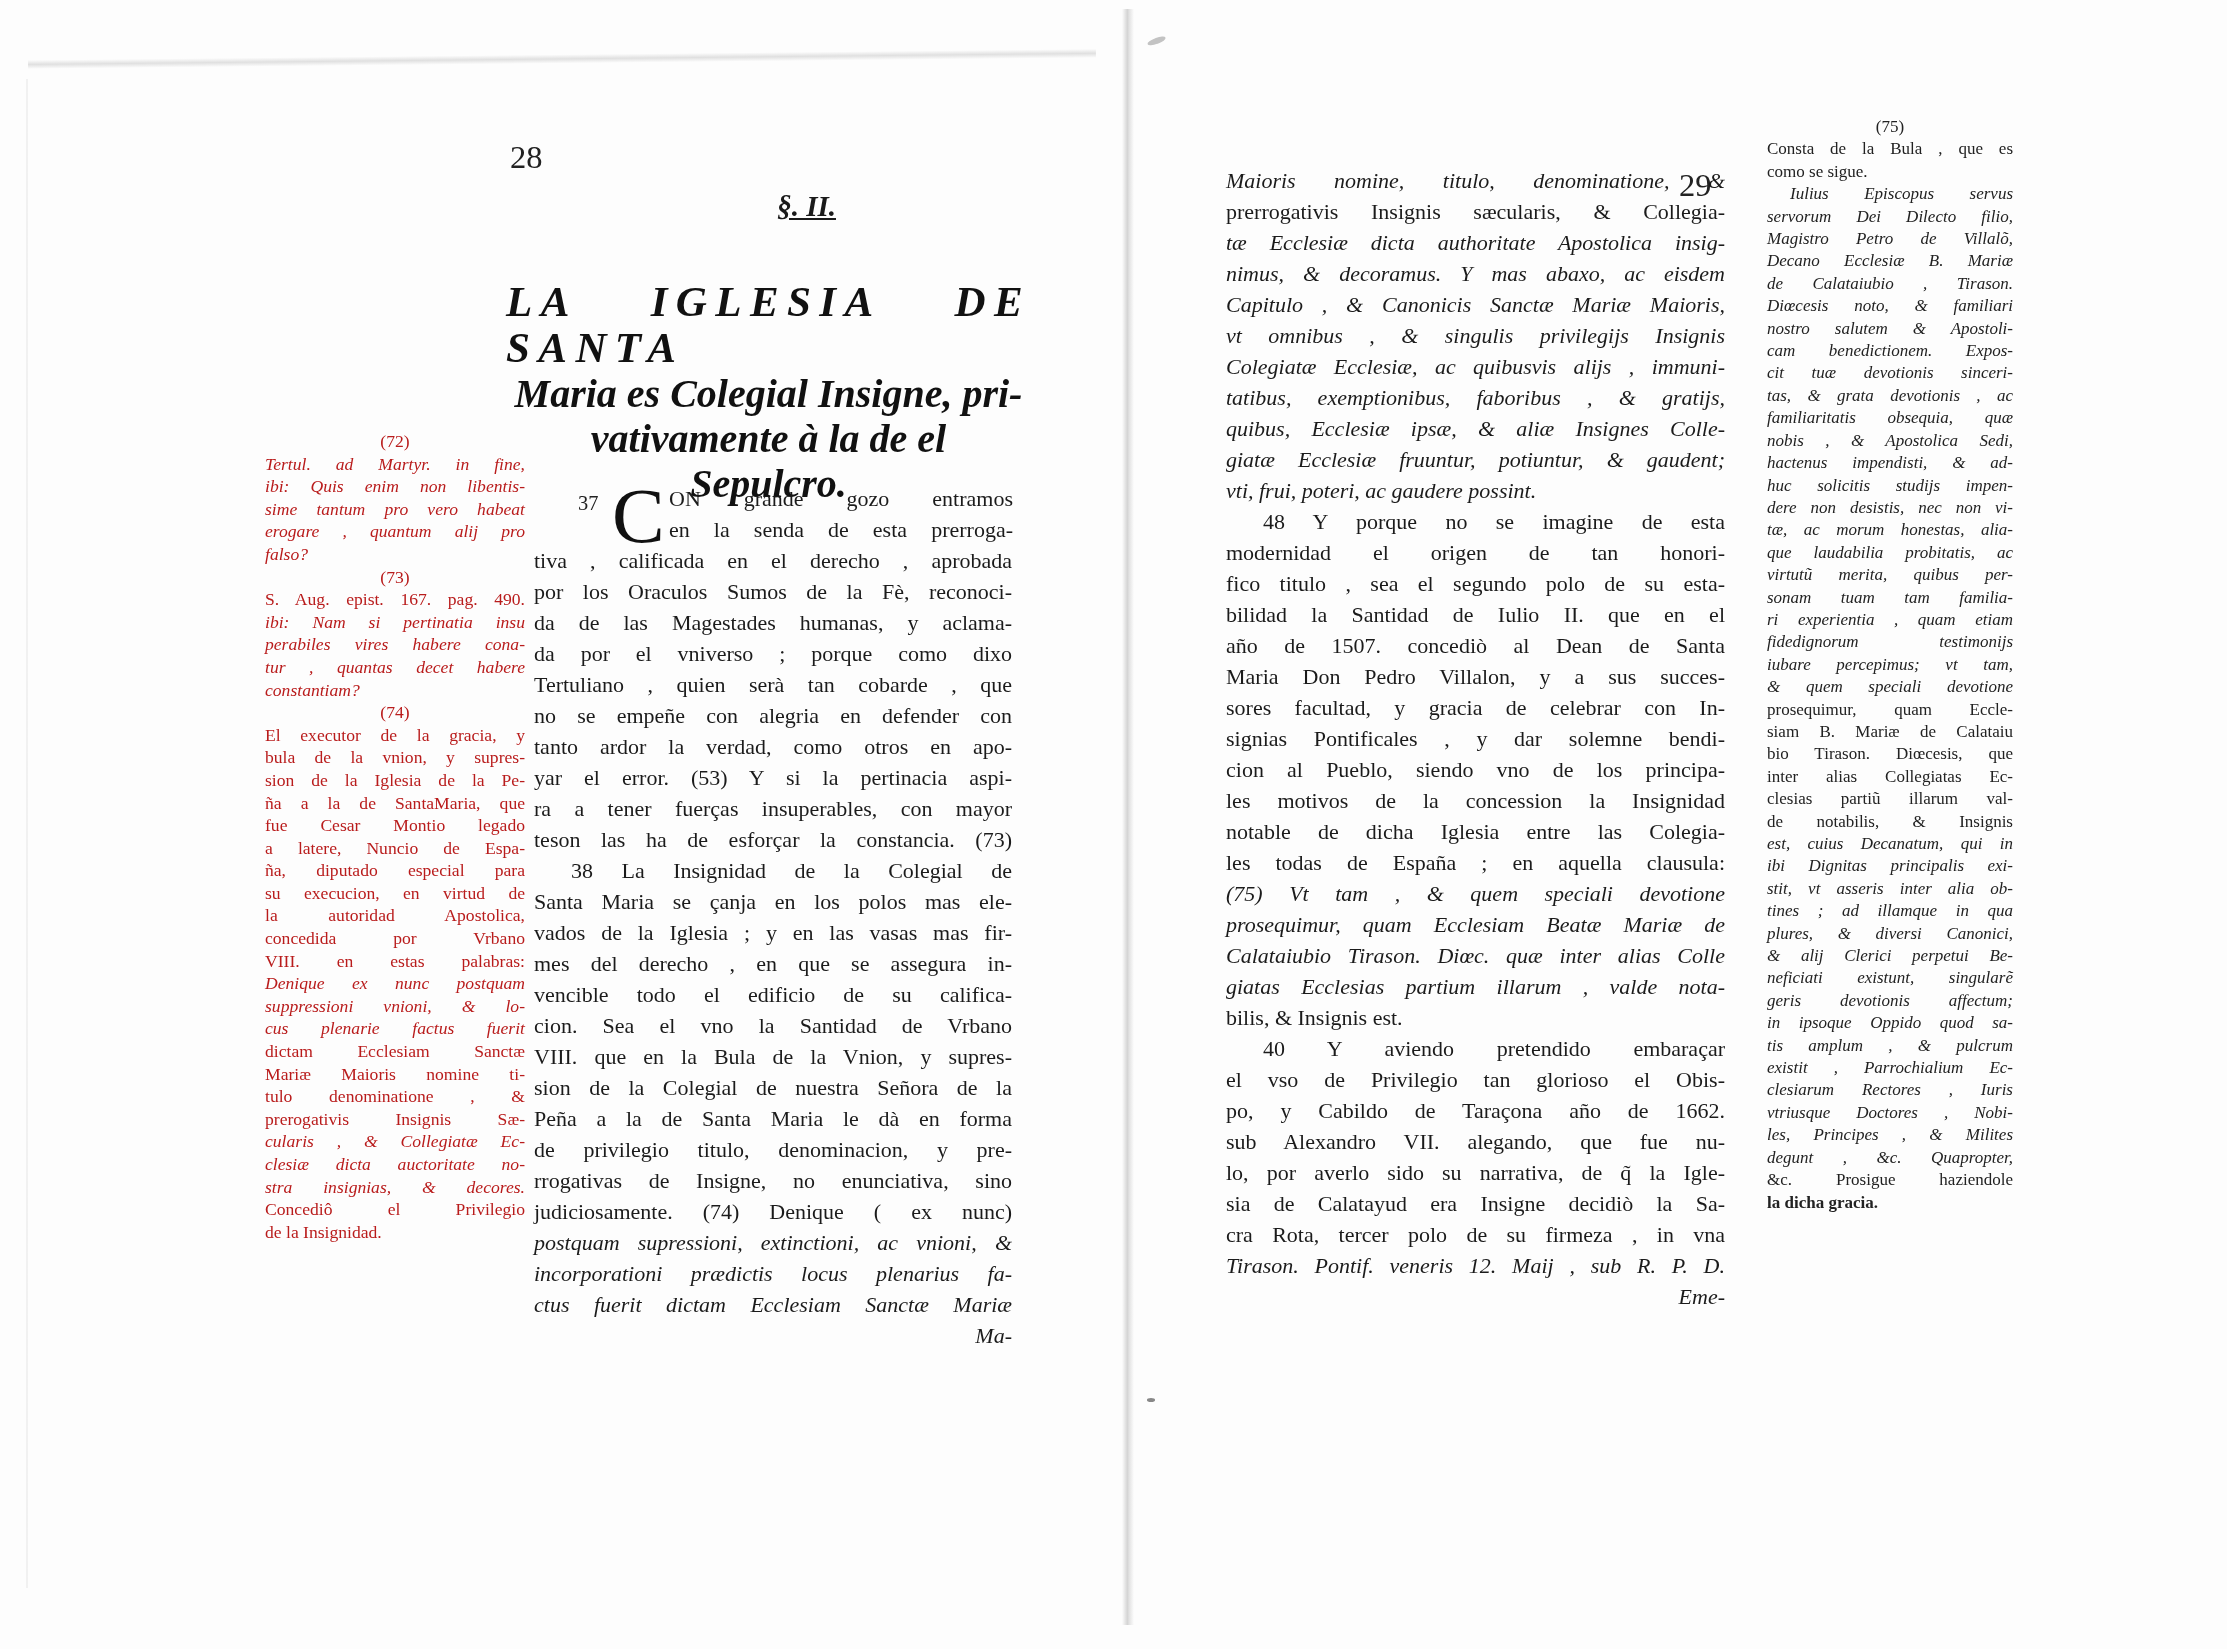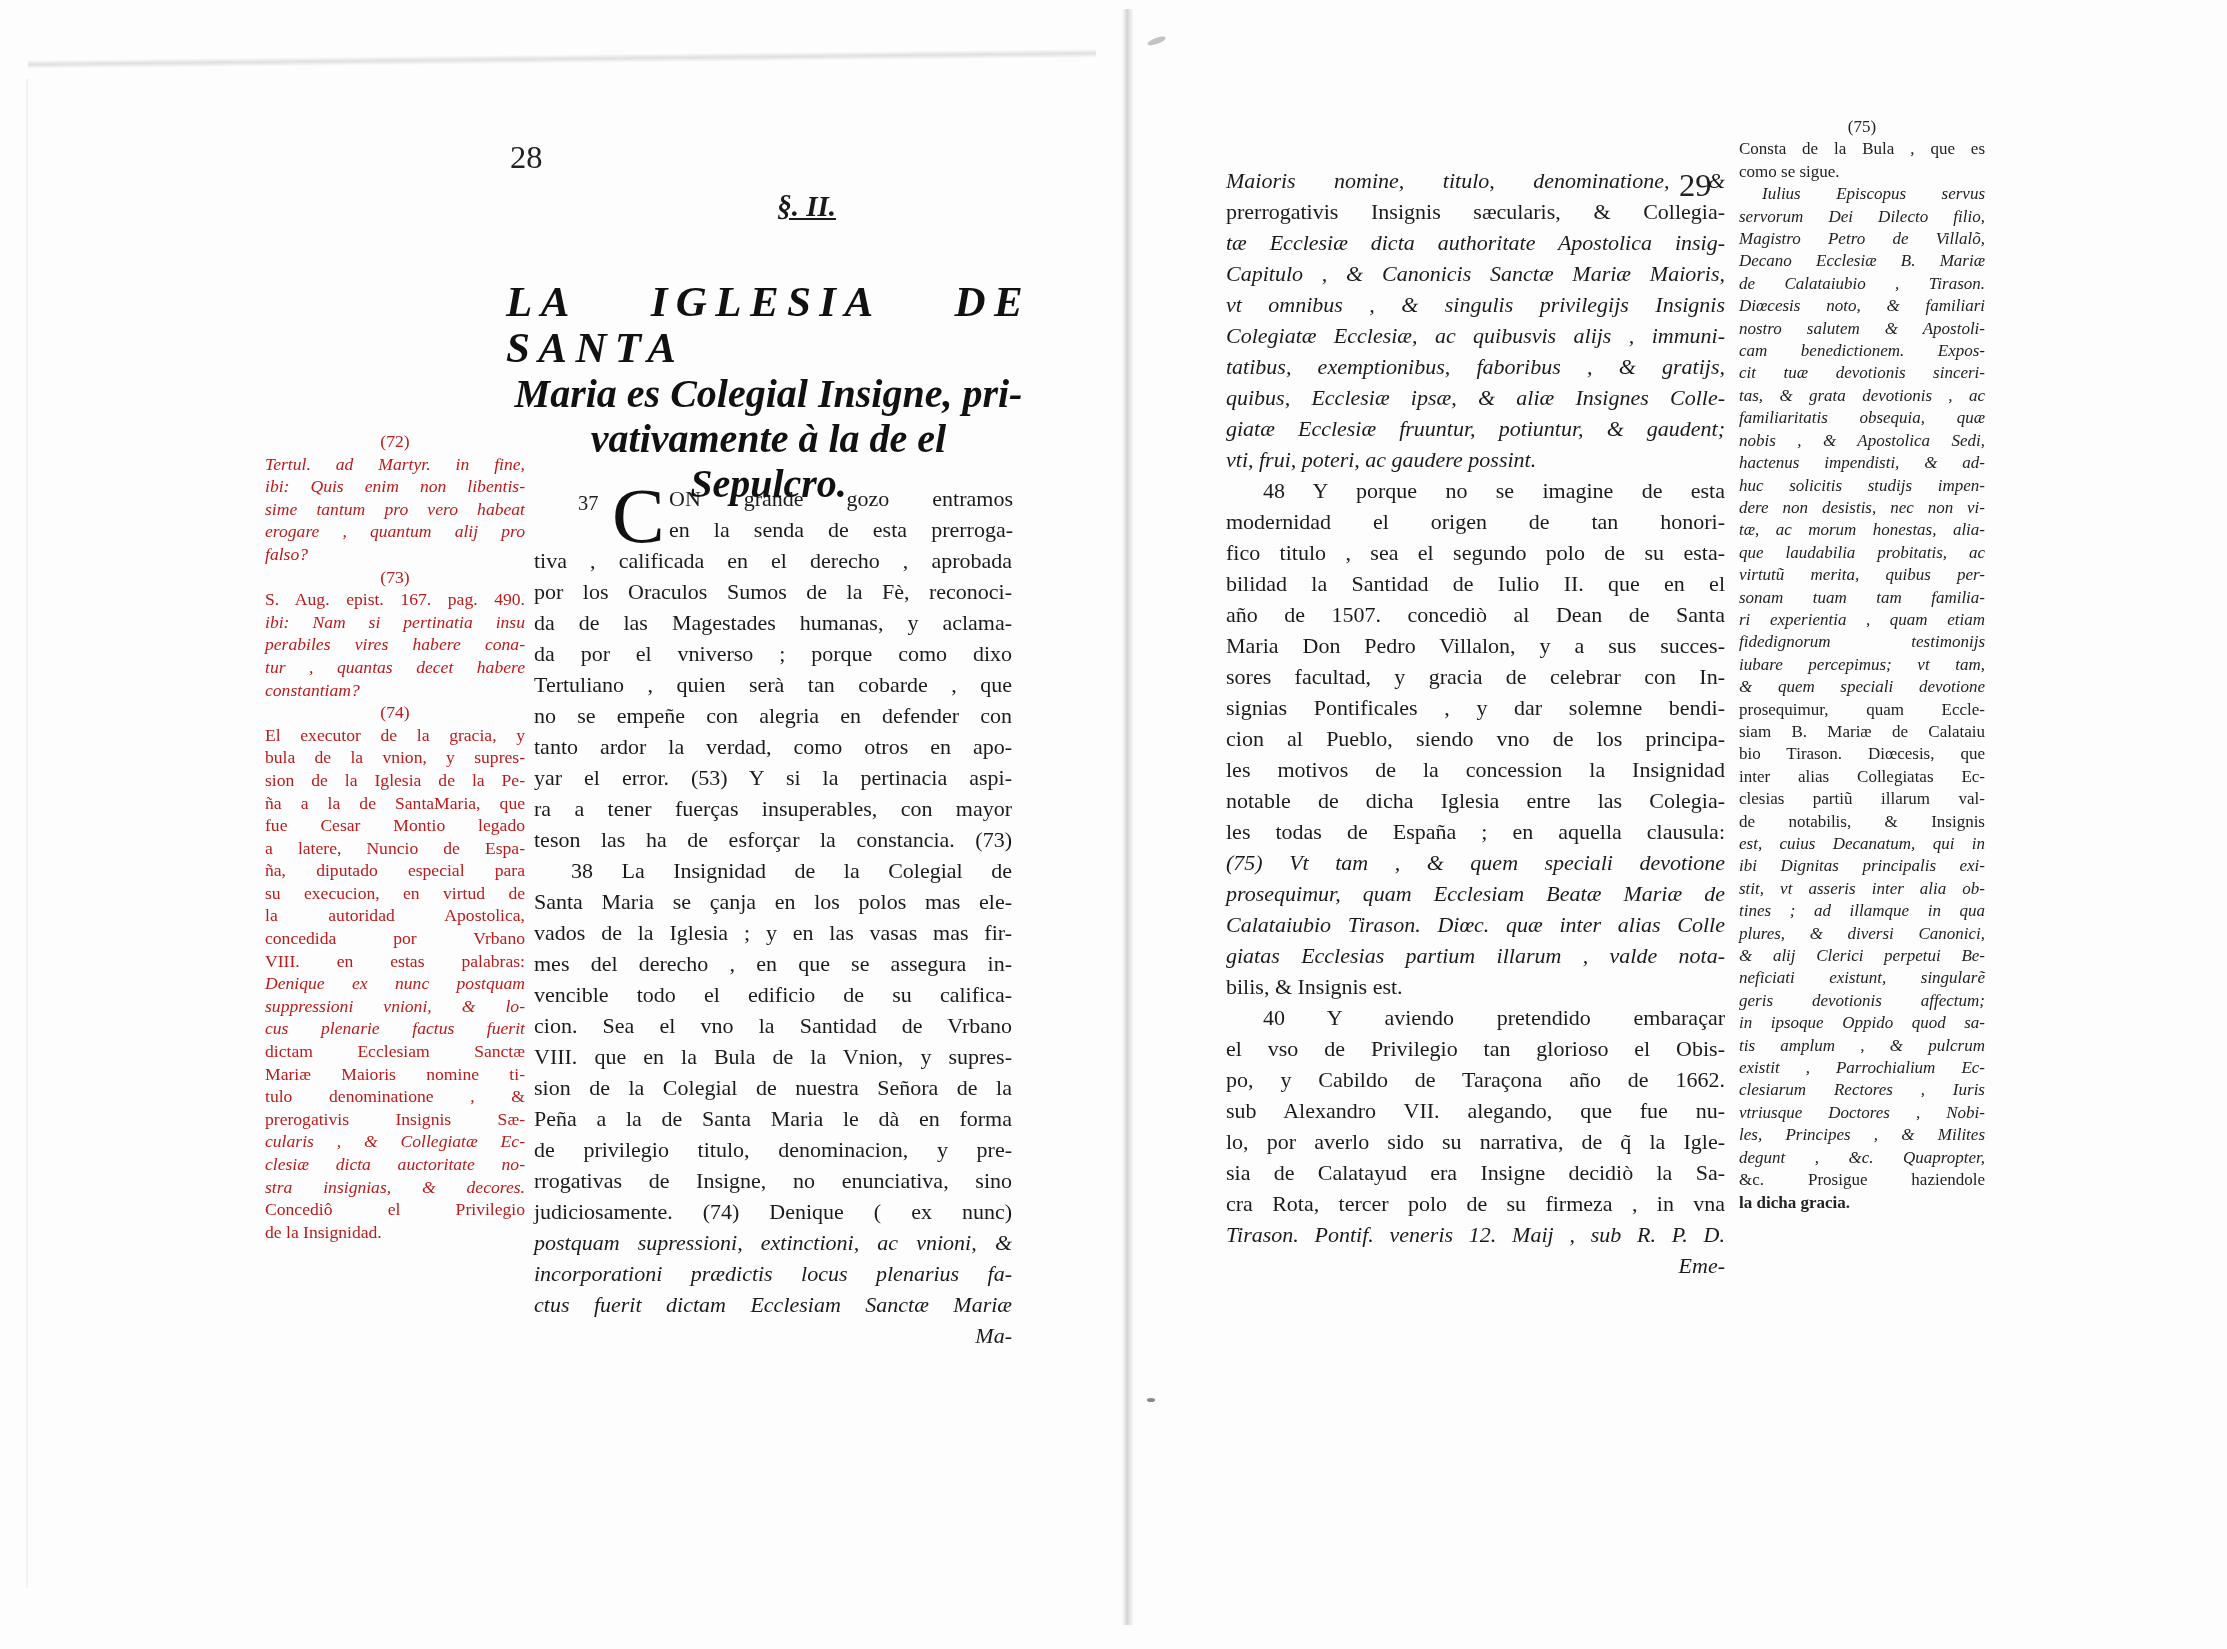--- a/index.html
+++ b/index.html
@@ -25,21 +25,21 @@
   .title-l1 { font-size:43px; letter-spacing:8.4px; line-height:46px; text-align:justify; text-align-last:justify; }
   .title-l2 { font-size:40px; line-height:45px; }
 
   .col { position:absolute; font-family:"Liberation Serif",serif; }
   .col .ln { white-space:nowrap; display:block; text-align:justify; text-align-last:justify; overflow:visible; }
   .col .ln.last { text-align-last:left; }
   .col .ln.center { text-align:center; text-align-last:center; }
   .col .ln.right { text-align:right; text-align-last:right; }
   .main { font-size:22px; line-height:31px; color:#1b1b1b; }
   .marg { font-size:17.6px; line-height:22.6px; color:#b91c1c; }
-  .margR { font-size:17px; line-height:22.4px; color:#222; }
+  .margR { font-size:17px; line-height:22.4px; color:#222;margin-left:28px; }
   .it { font-style:italic; }
   .dropcap { position:absolute; font-family:"Liberation Serif",serif; font-size:79px; line-height:70px; color:#111; }
 </style>
 </head>
 <body>
 
 <div class="spread">
   <div class="page-edge-top"></div>
   <div class="page-edge-left"></div>
   <div class="gutter"></div>
@@ -136,20 +136,21 @@
     </div>
   </section>
 
   <section>
     <div class="pnum" style="left:1679px;top:124px;margin-top:43px;">29</div>
 
     <div class="col main" style="left:1226px;top:165px;width:499px;">
       <span class="ln it">Maioris nomine, titulo, denominatione, &amp;</span>
       <span class="ln">prerrogativis Insignis sæcularis, &amp; Collegia-</span>
       <span class="ln it">tæ Ecclesiæ dicta authoritate Apostolica insig-</span>
+      <span class="ln it">nimus, &amp; decoramus. Y mas abaxo, ac eisdem</span>
       <span class="ln it">Capitulo , &amp; Canonicis Sanctæ Mariæ Maioris,</span>
       <span class="ln it">vt omnibus , &amp; singulis privilegijs Insignis</span>
       <span class="ln it">Colegiatæ Ecclesiæ, ac quibusvis alijs , immuni-</span>
       <span class="ln it">tatibus, exemptionibus, faboribus , &amp; gratijs,</span>
       <span class="ln it">quibus, Ecclesiæ ipsæ, &amp; aliæ Insignes Colle-</span>
       <span class="ln it">giatæ Ecclesiæ fruuntur, potiuntur, &amp; gaudent;</span>
       <span class="ln it last">vti, frui, poteri, ac gaudere possint.</span>
       <span class="ln" style="padding-left:37px;box-sizing:border-box;">48   Y porque no se imagine de esta</span>
       <span class="ln">modernidad el origen de tan honori-</span>
       <span class="ln">fico titulo , sea el segundo polo de su esta-</span>

